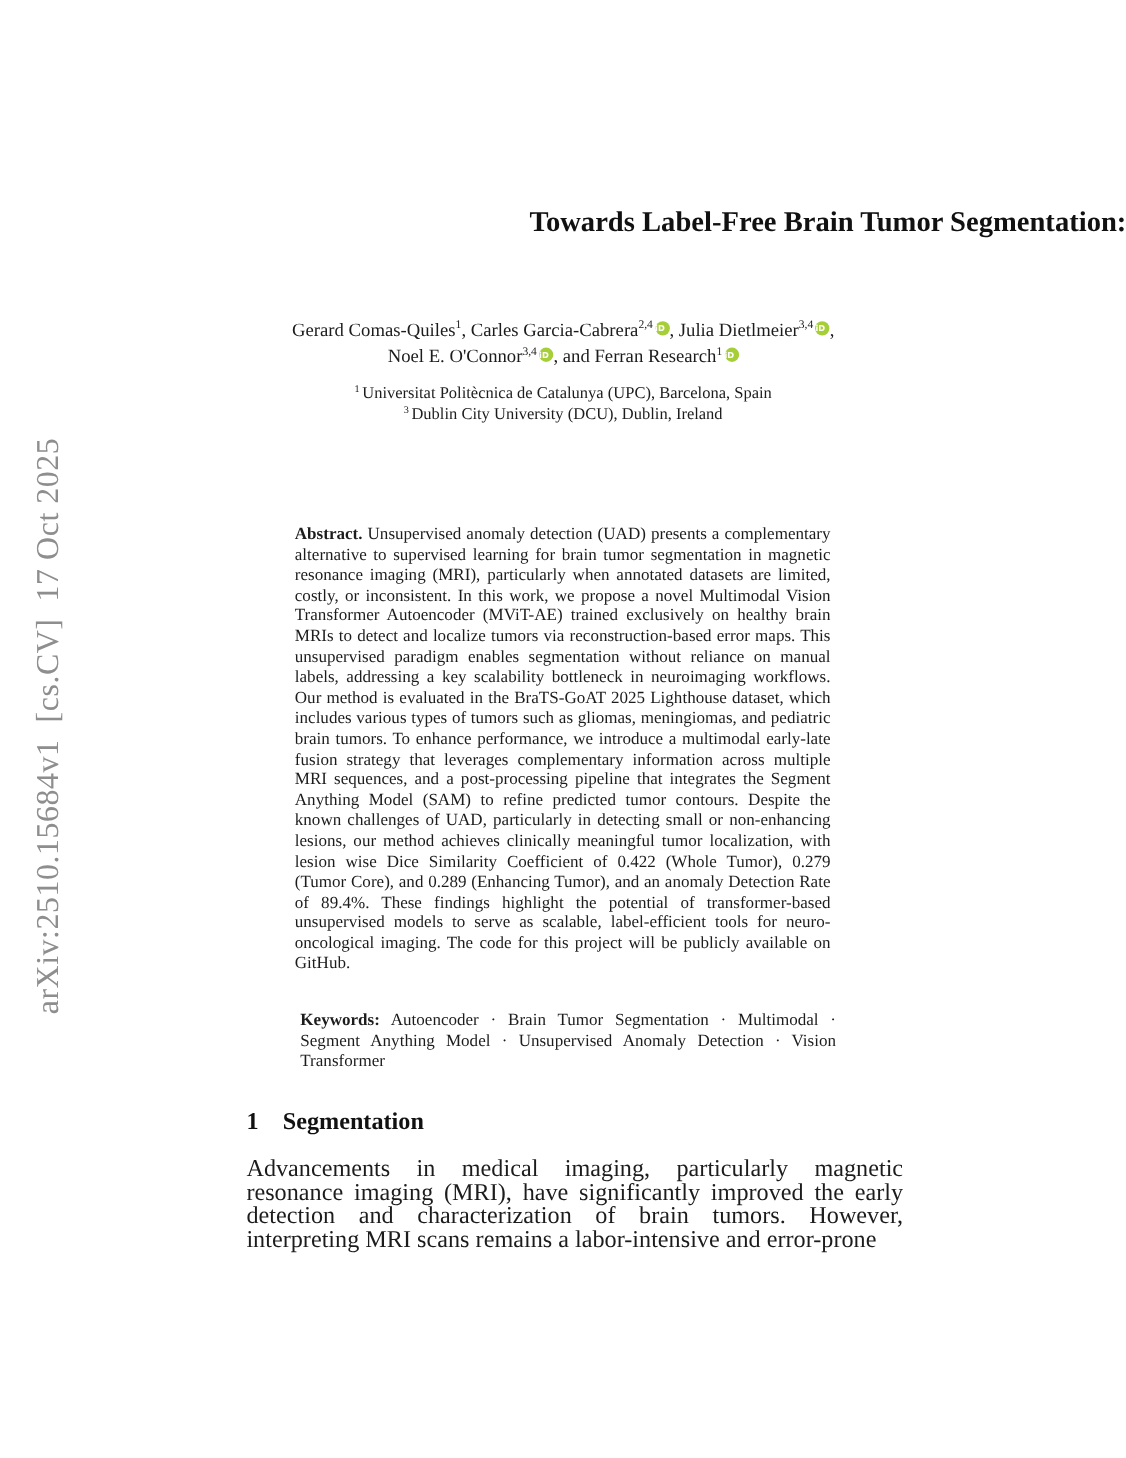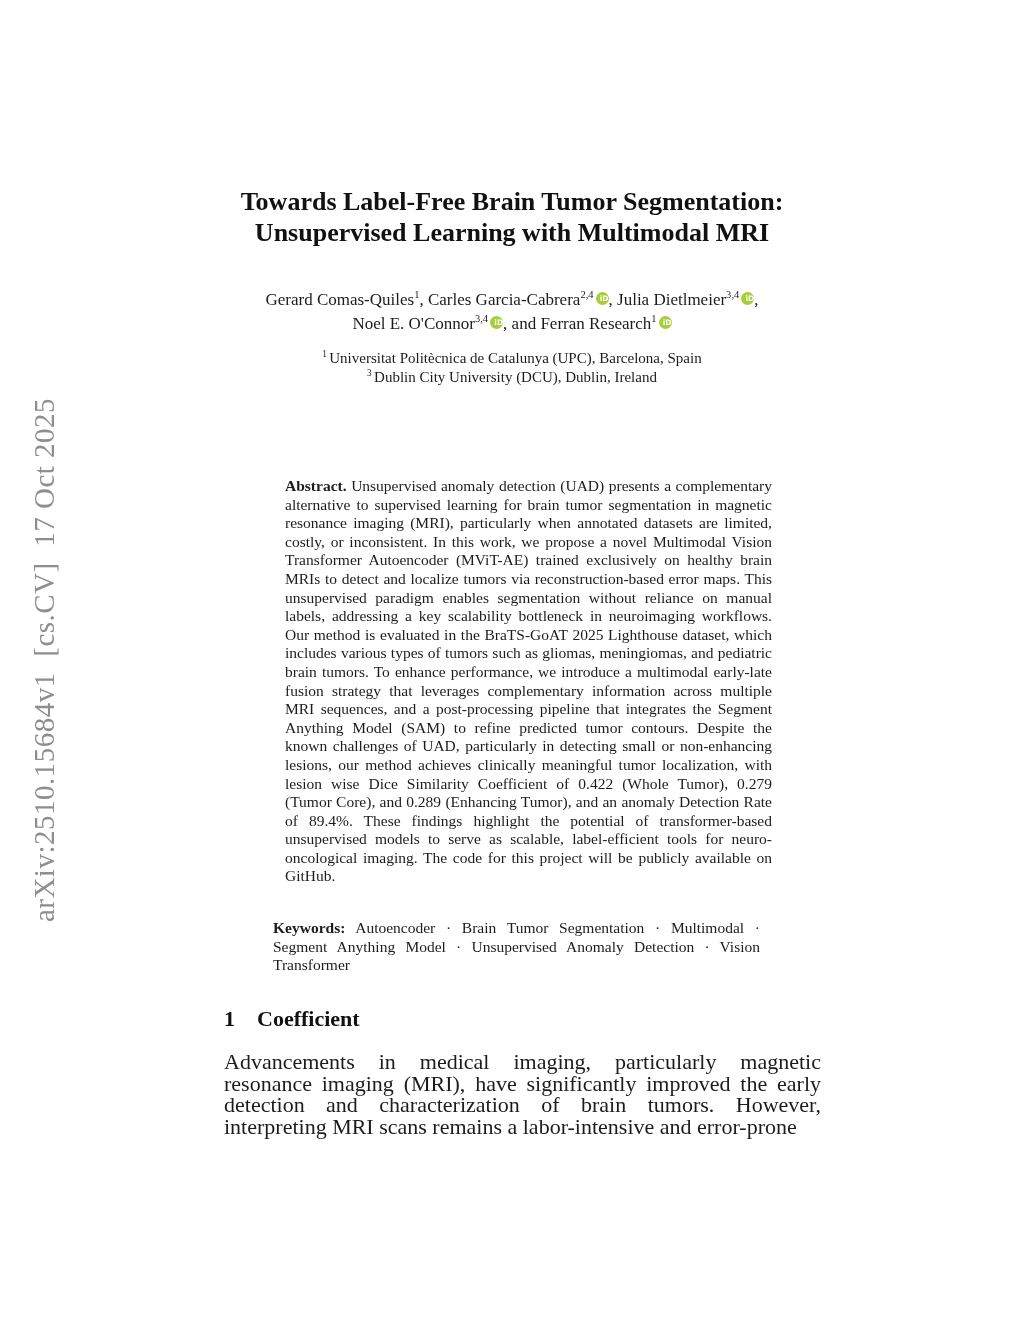--- a/index.html
+++ b/index.html
@@ -8,40 +8,40 @@
     position:relative;width:1024px;height:1325px;background:#ffffff;
     font-family:"Liberation Serif","DejaVu Serif",serif;color:#1c1c1c;
   }
   .watermark{
     position:absolute;top:660px;left:44px;
     transform:translate(-50%,-50%) rotate(-90deg);
     white-space:pre;font-size:29px;letter-spacing:0.5px;
   }
   .title{
     position:absolute;top:186px;left:0;width:100%;margin:0;
-    text-align:center;font-size:26px;font-weight:bold;line-height:31px;color:#111;
+    text-align:right;font-size:26px;font-weight:bold;line-height:31px;color:#111;
   }
   .title .tl{display:block;}
   .authors{
     position:absolute;top:288px;left:0;width:100%;
     text-align:center;font-size:17px;line-height:24px;
   }
   sup{font-size:62%;line-height:0;}
   .orcid{
     display:inline-block;width:13px;height:13px;border-radius:50%;
-    color:#ffffff;font-size:7.5px;font-weight:bold;line-height:13px;text-align:right;
+    color:#ffffff;font-size:7.5px;font-weight:bold;line-height:13px;text-align:left;
     font-family:"DejaVu Sans","Liberation Sans",sans-serif;
     vertical-align:4px;margin-left:2px;
   }
   .affiliations{
     position:absolute;top:349px;left:0;width:100%;
     text-align:center;font-size:15px;line-height:18.8px;
   }
   .abstract{
-    position:absolute;top:477px;left:285px;width:487px;
+    position:absolute;top:477px;left:268px;width:487px;
     font-size:15.5px;line-height:18.6px;text-align:justify;
   }
   .keywords{
     position:absolute;top:919px;left:273px;width:487px;
     font-size:15.5px;line-height:18.6px;text-align:justify;
   }
   .bold{font-weight:bold;}
   .section-heading{
     position:absolute;top:1006px;left:224px;
     font-size:22px;font-weight:bold;color:#111;
@@ -54,21 +54,20 @@
 </style>
 </head>
 <body>
 
 <div class="page">
 
   <div class="watermark" style="color: rgb(142, 142, 142);">arXiv:2510.15684v1  [cs.CV]  17 Oct 2025</div>
 
   <h1 class="title">
     <span class="tl">Towards Label-Free Brain Tumor Segmentation:</span>
-    <span class="tl">Unsupervised Learning with Multimodal MRI</span>
   </h1>
 
   <div class="authors" id="authors">
       <div><span>Gerard Comas-Quiles</span><sup>1</sup><span>, </span><span>Carles Garcia-Cabrera</span><sup>2,4</sup><span class="orcid" style="background: rgb(166, 206, 57);">iD</span><span>, </span><span>Julia Dietlmeier</span><sup>3,4</sup><span class="orcid" style="background: rgb(166, 206, 57);">iD</span><span>,</span></div>
       <div><span>Noel E. O'Connor</span><sup>3,4</sup><span class="orcid" style="background: rgb(166, 206, 57);">iD</span><span>, and </span><span>Ferran Research</span><sup>1</sup><span class="orcid" style="background: rgb(166, 206, 57);">iD</span></div>
     </div>
 
   <div class="affiliations" id="affiliations">
       <div><sup>1 </sup><span> Universitat Politècnica de Catalunya (UPC), Barcelona, Spain</span></div>
       <div><sup>3 </sup><span> Dublin City University (DCU), Dublin, Ireland</span></div>
@@ -78,18 +77,18 @@
     <span class="bold">Abstract.</span>
     <span>Unsupervised anomaly detection (UAD) presents a complementary alternative to supervised learning for brain tumor segmentation in magnetic resonance imaging (MRI), particularly when annotated datasets are limited, costly, or inconsistent. In this work, we propose a novel Multimodal Vision Transformer Autoencoder (MViT-AE) trained exclusively on healthy brain MRIs to detect and localize tumors via reconstruction-based error maps. This unsupervised paradigm enables segmentation without reliance on manual labels, addressing a key scalability bottleneck in neuroimaging workflows. Our method is evaluated in the BraTS-GoAT 2025 Lighthouse dataset, which includes various types of tumors such as gliomas, meningiomas, and pediatric brain tumors. To enhance performance, we introduce a multimodal early-late fusion strategy that leverages complementary information across multiple MRI sequences, and a post-processing pipeline that integrates the Segment Anything Model (SAM) to refine predicted tumor contours. Despite the known challenges of UAD, particularly in detecting small or non-enhancing lesions, our method achieves clinically meaningful tumor localization, with lesion wise Dice Similarity Coefficient of 0.422 (Whole Tumor), 0.279 (Tumor Core), and 0.289 (Enhancing Tumor), and an anomaly Detection Rate of 89.4%. These findings highlight the potential of transformer-based unsupervised models to serve as scalable, label-efficient tools for neuro-oncological imaging. The code for this project will be publicly available on GitHub.</span>
   </div>
 
   <div class="keywords">
     <span class="bold">Keywords:</span>
     <span>Autoencoder · Brain Tumor Segmentation · Multimodal · Segment Anything Model · Unsupervised Anomaly Detection · Vision Transformer</span>
   </div>
 
   <div class="section-heading">
-    <span class="secnum">1</span><span class="sectitle">Coefficient</span>
+    <span class="secnum">1</span><span class="sectitle">Segmentation</span>
   </div>
 
   <p class="body-par">Advancements in medical imaging, particularly magnetic resonance imaging (MRI), have significantly improved the early detection and characterization of brain tumors. However, interpreting MRI scans remains a labor-intensive and error-prone</p>
 
 </div>
 
 </body></html>

